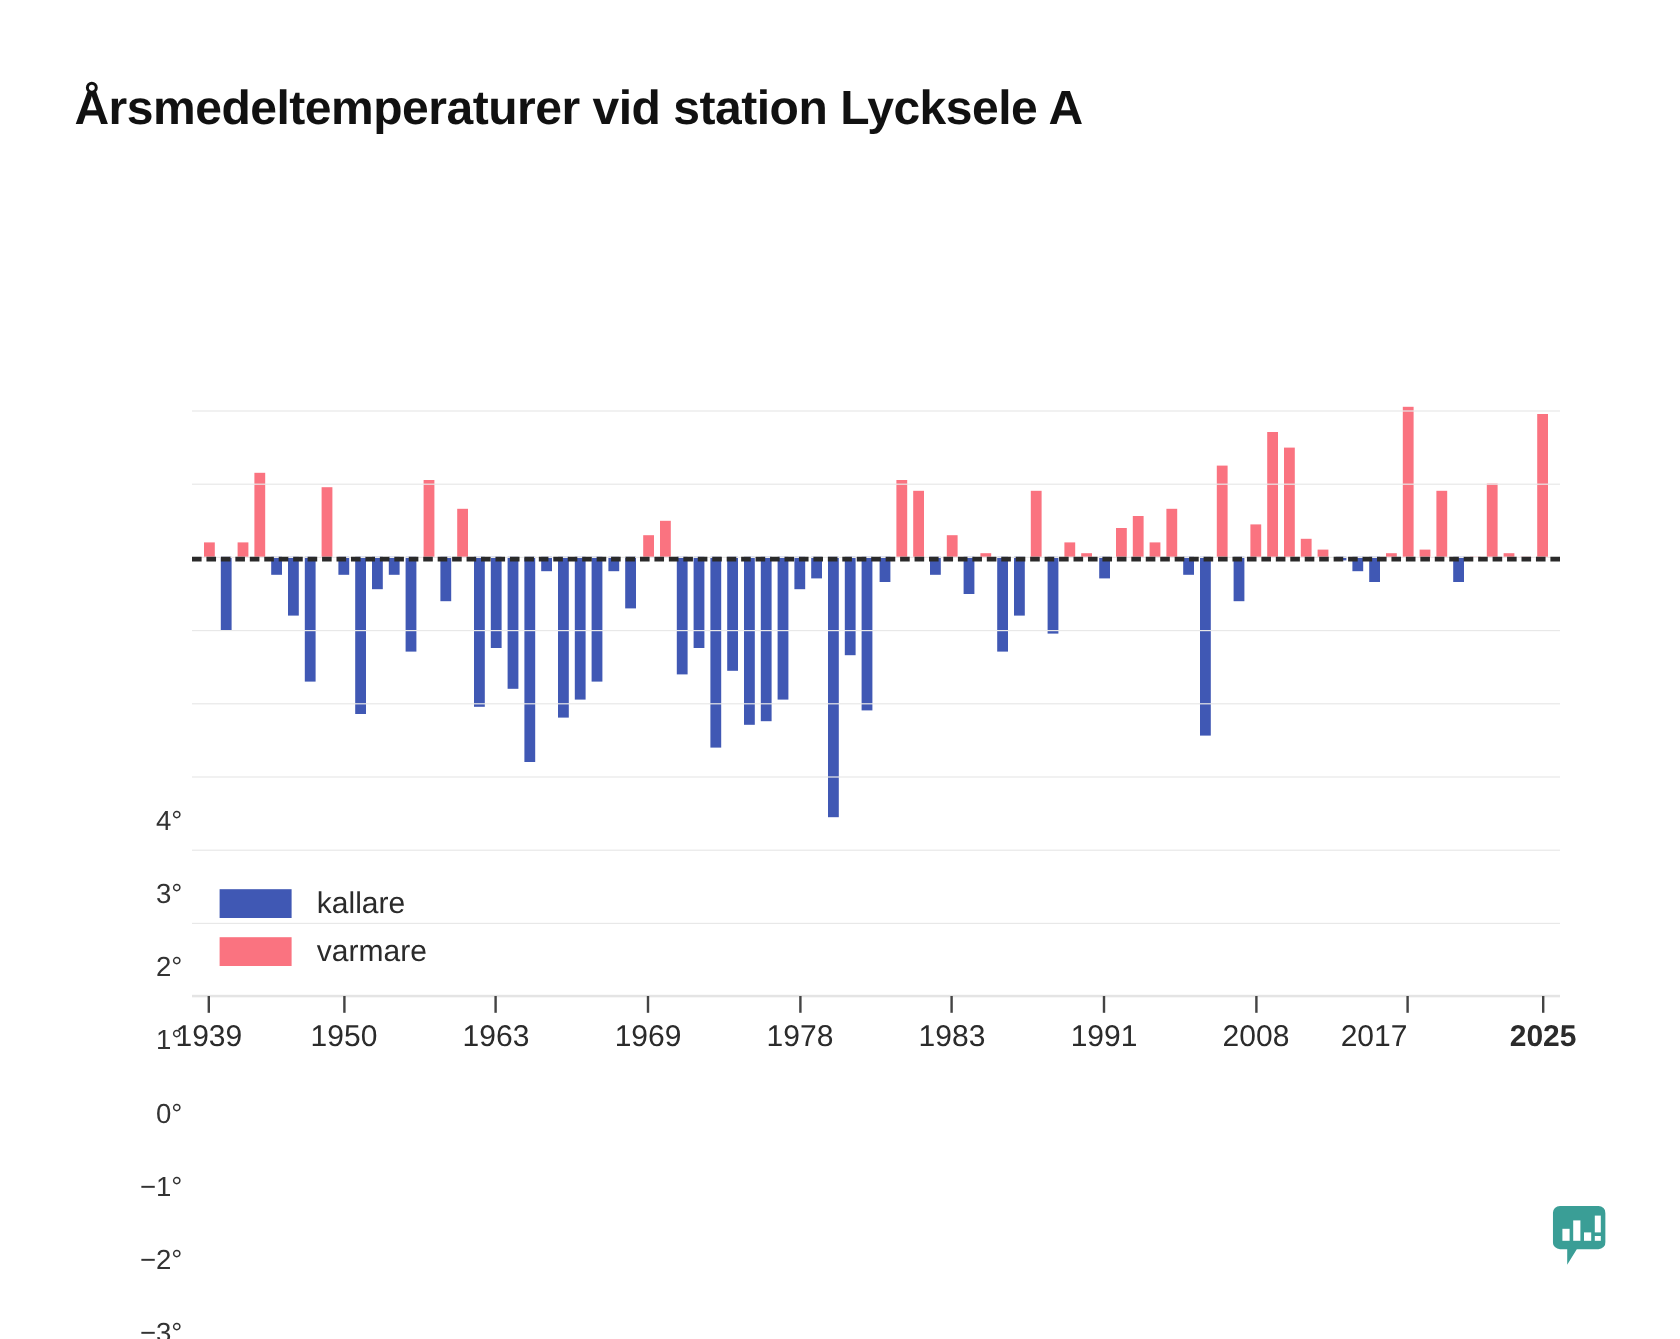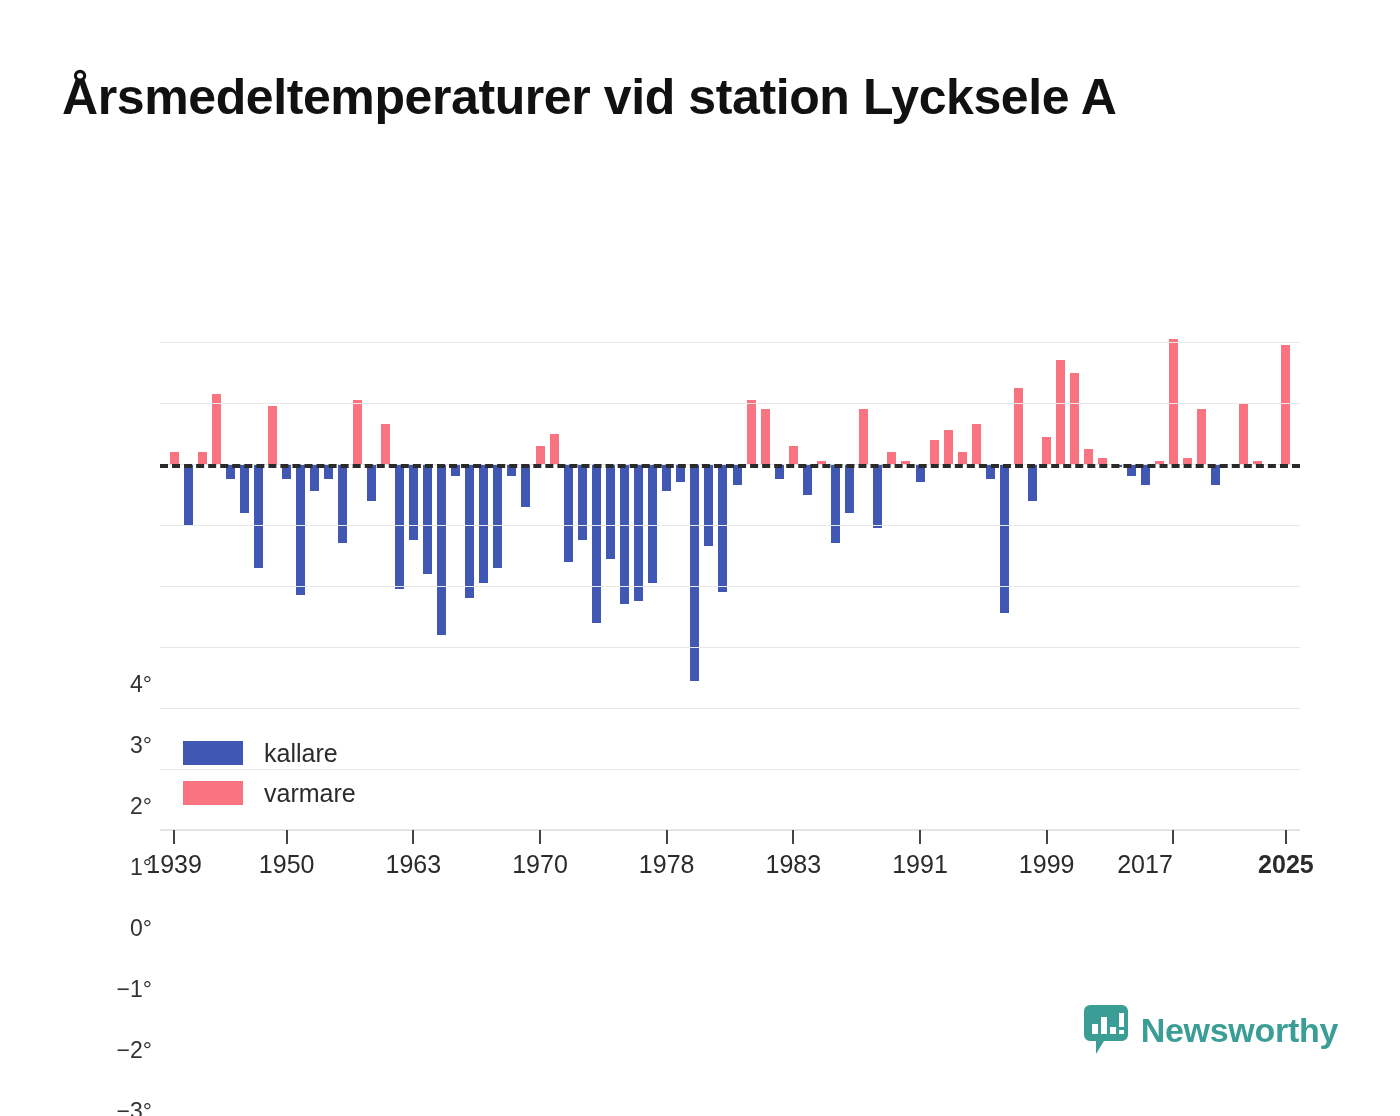--- a/index.html
+++ b/index.html
@@ -18,21 +18,21 @@
   }
   .page {
     position: absolute;
     inset: 0;
     padding: 0;
   }
   .title {
     position: absolute;
     left: 62px;
     top: 68px;
-    font-size: 50px;
+    font-size: 40px;
     font-weight: bold;
     letter-spacing: -0.4px;
     color: #111111;
     white-space: nowrap;
   }
   .subtitle {
     position: absolute;
     left: 62px;
     top: 173px;
     width: 1200px;
@@ -294,29 +294,29 @@
 
   <div class="axisline"></div>
   <div class="xaxis" id="xaxis">
       <div class="xtick" style="left: 14.0741px;"></div>
       <div class="xtick-label" style="left: 14.0741px;">1939</div>
       <div class="xtick" style="left: 126.667px;"></div>
       <div class="xtick-label" style="left: 126.667px;">1950</div>
       <div class="xtick" style="left: 253.333px;"></div>
       <div class="xtick-label" style="left: 253.333px;">1963</div>
       <div class="xtick" style="left: 380px;"></div>
-      <div class="xtick-label" style="left: 380px;">1970</div>
+      <div class="xtick-label" style="left: 380px;">1969</div>
       <div class="xtick" style="left: 506.667px;"></div>
       <div class="xtick-label" style="left: 506.667px;">1978</div>
       <div class="xtick" style="left: 633.333px;"></div>
       <div class="xtick-label" style="left: 633.333px;">1983</div>
       <div class="xtick" style="left: 760px;"></div>
       <div class="xtick-label" style="left: 760px;">1991</div>
       <div class="xtick" style="left: 886.667px;"></div>
-      <div class="xtick-label" style="left: 886.667px;">1999</div>
+      <div class="xtick-label" style="left: 886.667px;">2008</div>
       <div class="xtick" style="left: 1013.33px;"></div>
       <div class="xtick-label" style="left: 985px;">2017</div>
       <div class="xtick" style="left: 1125.93px;"></div>
       <div class="xtick-label" style="left: 1125.93px; font-weight: bold;">2025</div>
     </div>
 
   <div class="legend">
     <div class="legend-row">
       <span class="legend-swatch" id="sw0" style="background: rgb(64, 88, 180);"></span>
       <span class="legend-label">kallare</span>
@@ -332,16 +332,15 @@
     <span class="brand-mark">
       <svg width="44" height="50" viewBox="0 0 44 50" xmlns="http://www.w3.org/2000/svg">
         <path d="M6 0 H38 A6 6 0 0 1 44 6 V30 A6 6 0 0 1 38 36 H20 L12 49 L12 36 H6 A6 6 0 0 1 0 30 V6 A6 6 0 0 1 6 0 Z" fill="#3a9e96"></path>
         <rect x="8" y="19" width="6" height="10" fill="#ffffff"></rect>
         <rect x="17" y="12" width="6" height="17" fill="#ffffff"></rect>
         <rect x="26" y="22" width="6" height="7" fill="#ffffff"></rect>
         <rect x="35" y="8" width="5" height="14" fill="#ffffff"></rect>
         <rect x="35" y="25" width="5" height="4" fill="#ffffff"></rect>
       </svg>
     </span>
-    <span class="brand-name">Newsworthy</span>
   </div>
 
 </div>
 
 </body></html>

